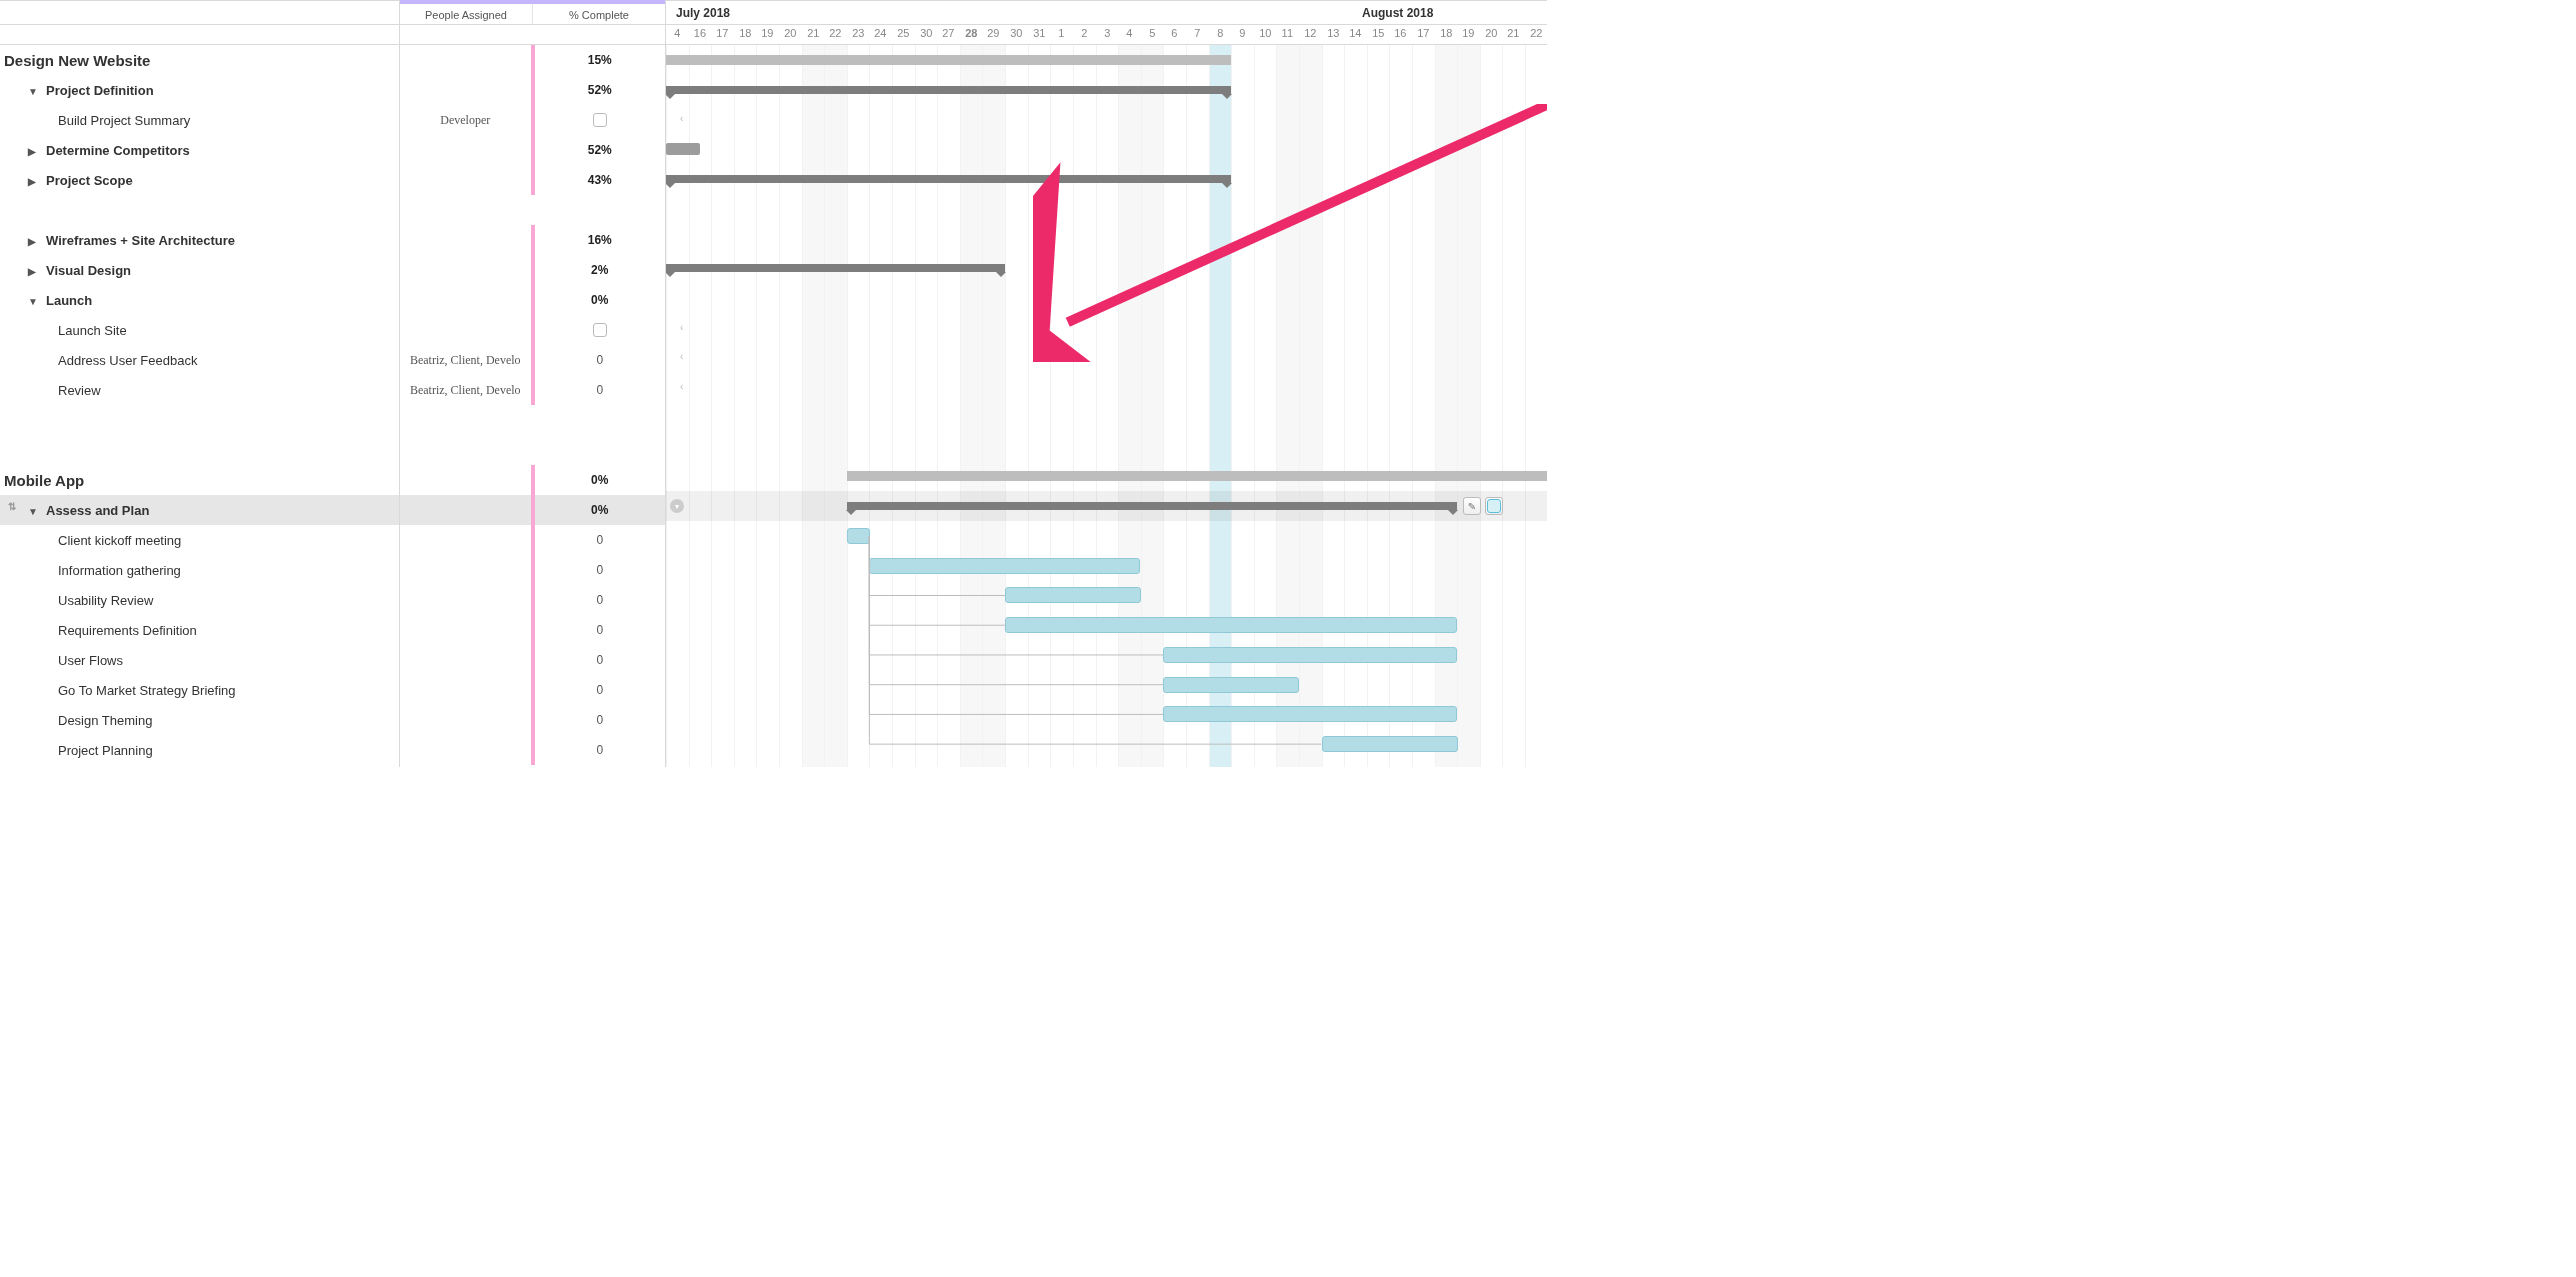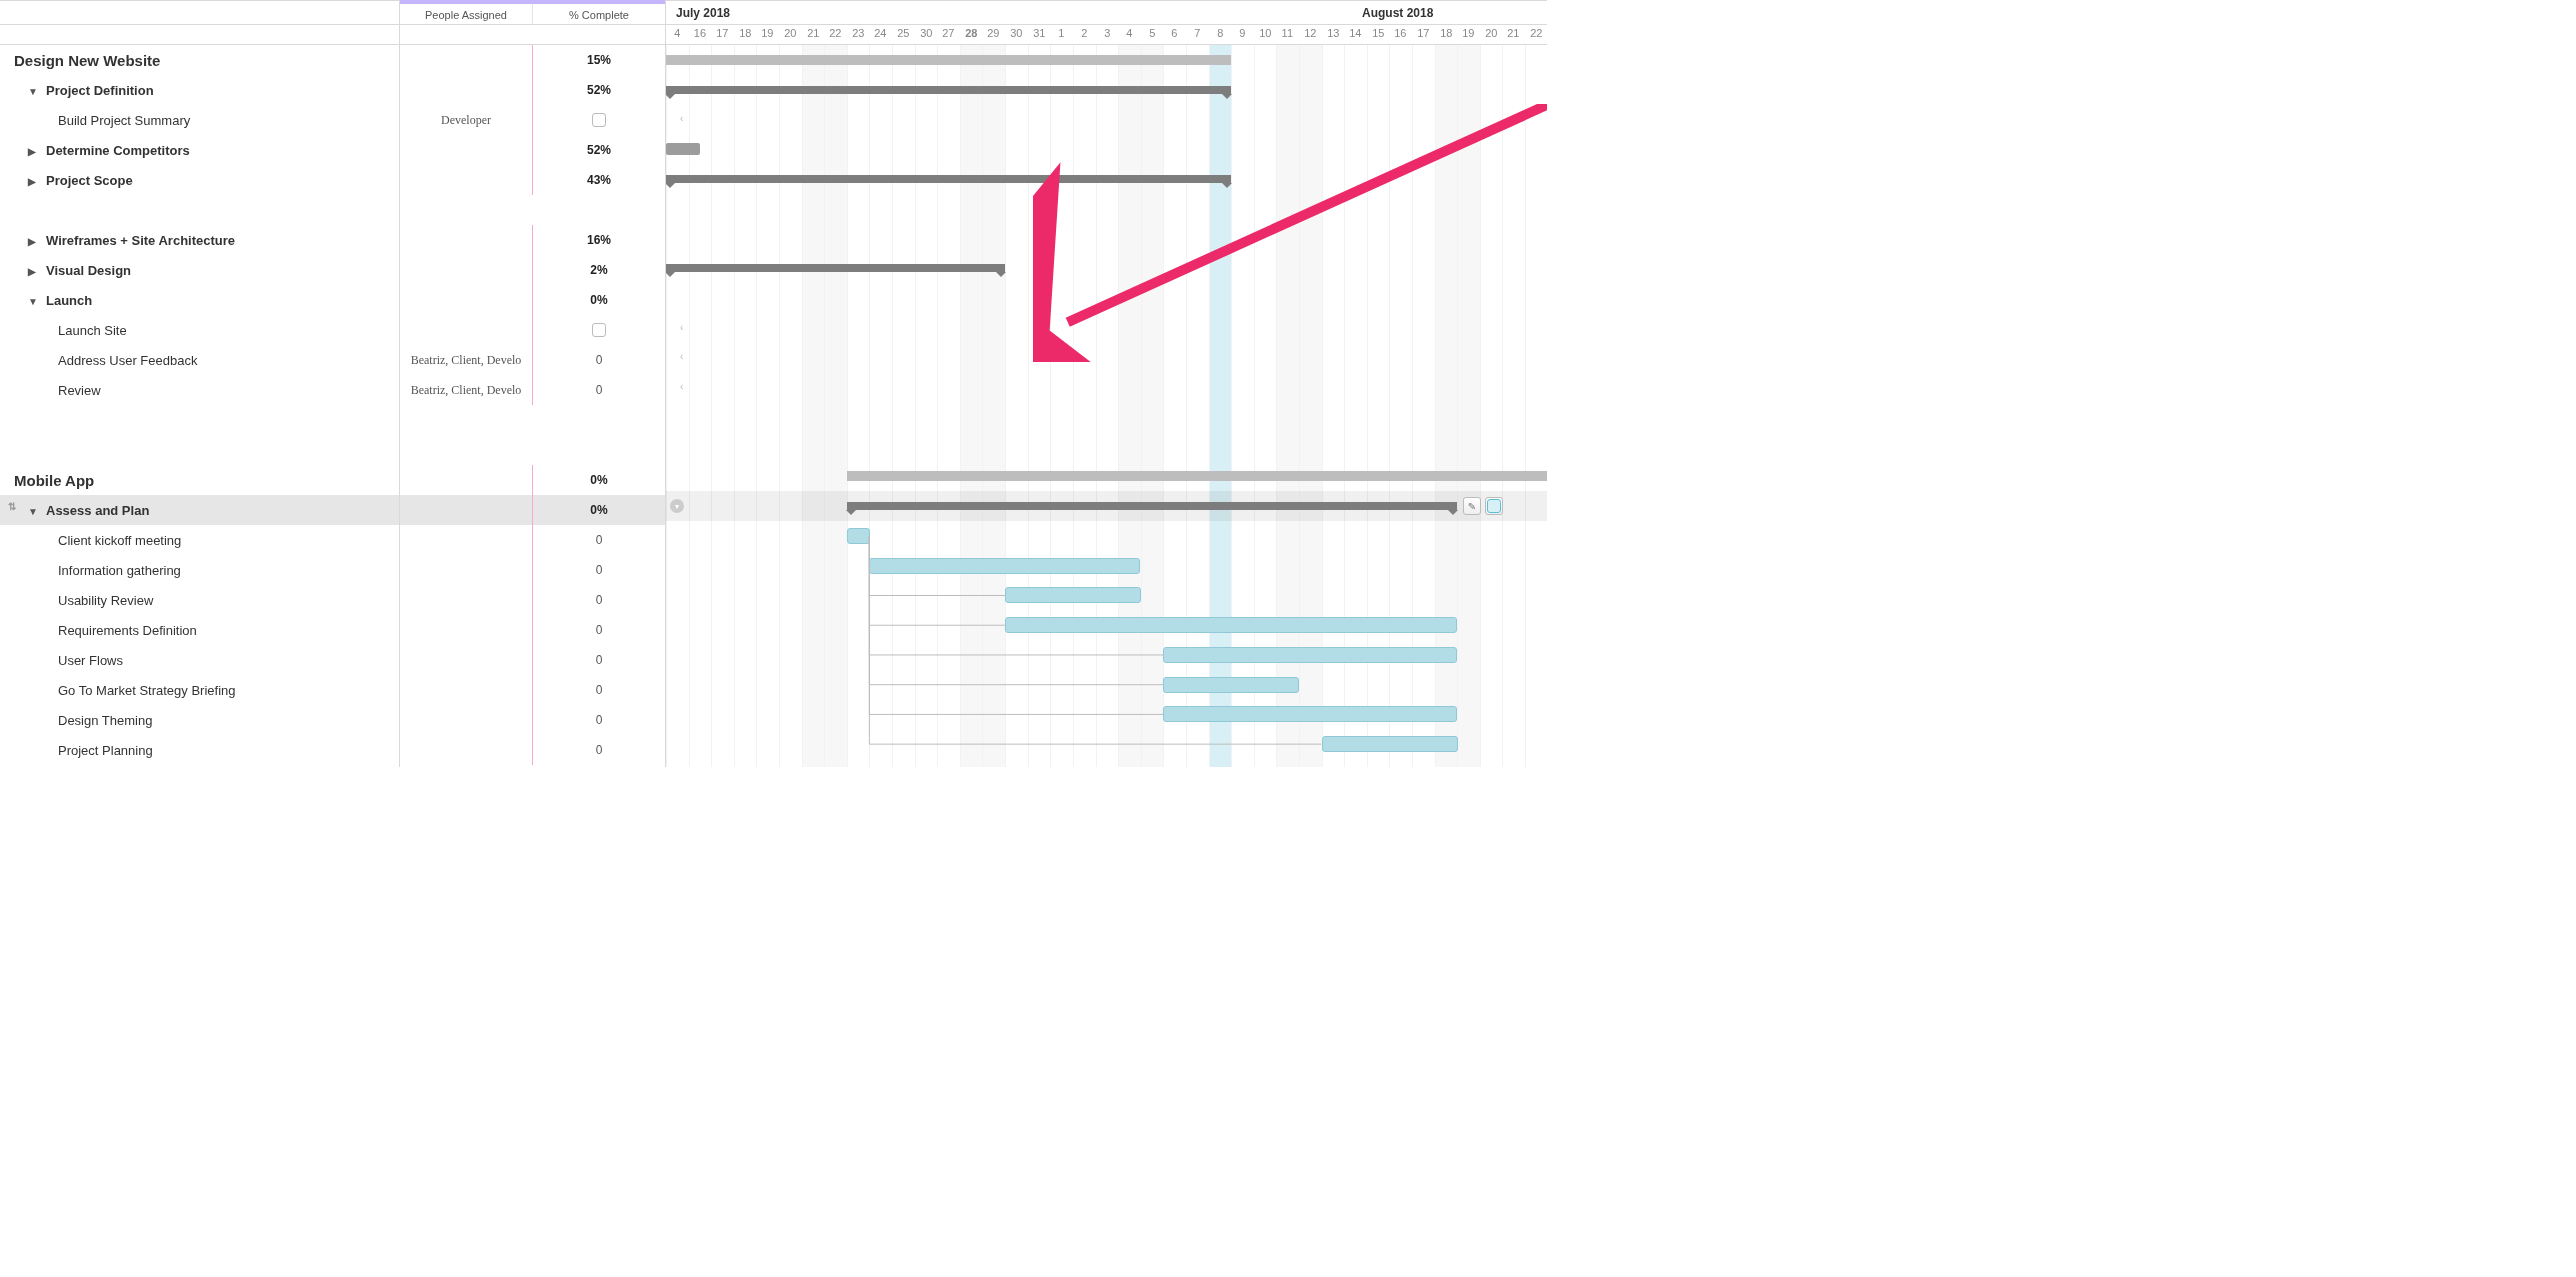--- a/index.html
+++ b/index.html
@@ -43,33 +43,33 @@
     height: 30px;
     display: flex;
     align-items: center;
     position: relative;
   }
   .row.project { font-weight: bold; font-size: 15px; }
   .row.group { font-weight: bold; }
   .row.selected { background: #e6e6e6; }
   .left .row { padding-left: 0; }
   .task-label { padding-left: 4px; white-space: nowrap; overflow: hidden; text-overflow: ellipsis; }
-  .indent-0 { padding-left: 10px; }
+  .indent-0 { }
   .indent-1 { padding-left: 28px; }
   .indent-2 { padding-left: 40px; }
   .toggle {
     display:inline-block; width:10px; margin-right:4px; font-size:10px; color:#555; cursor:pointer;
     user-select:none;
   }
   .drag-handle {
     position:absolute; left:8px; top:8px; width:10px; height:14px; color:#999;
     font-size:10px; line-height:7px;
   }
   .midcol .row { }
-  .midcol .cell { flex:1; text-align:center; font-size:12px; color:#555; border-left:1px solid #f9a8d4; height:100%; display:flex; align-items:center; justify-content:center; overflow:hidden; white-space:nowrap; }
+  .midcol .cell { flex:1; text-align:center; font-size:12px; color:#555; border-left:4px solid #f9a8d4; height:100%; display:flex; align-items:center; justify-content:center; overflow:hidden; white-space:nowrap; }
   .midcol .cell:first-child { border-left:none;font-family:Liberation Serif, serif; }
   .midcol .row.project .cell, .midcol .row.group .cell { font-weight:bold; color:#222; }
   .checkbox {
     width:14px; height:14px; border:1px solid #bbb; border-radius:3px; display:inline-block; background:#fff;
   }
   .checkbox.cyan { border-color:#5bbed6; background:#d6f0f5; }
   
   .gantt-inner { position:relative; height:100%; }
   .daycol { position:absolute; top:0; bottom:0; border-left:1px solid #f2f2f2; }
   .daycol.weekend { background:#f7f7f7; }

